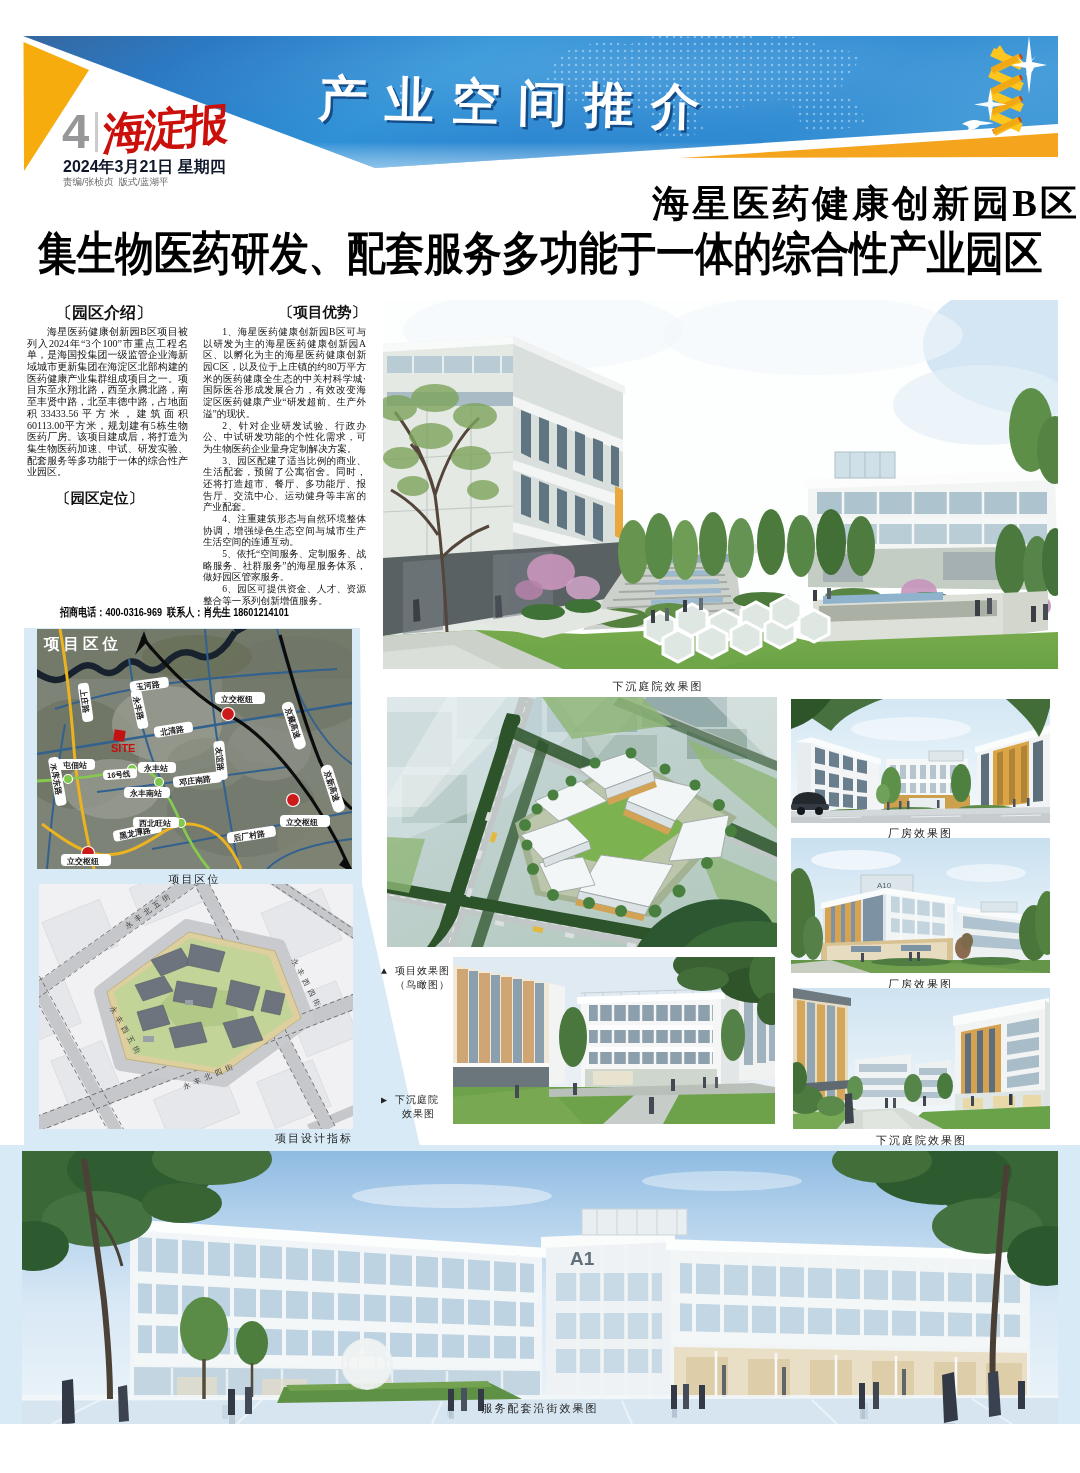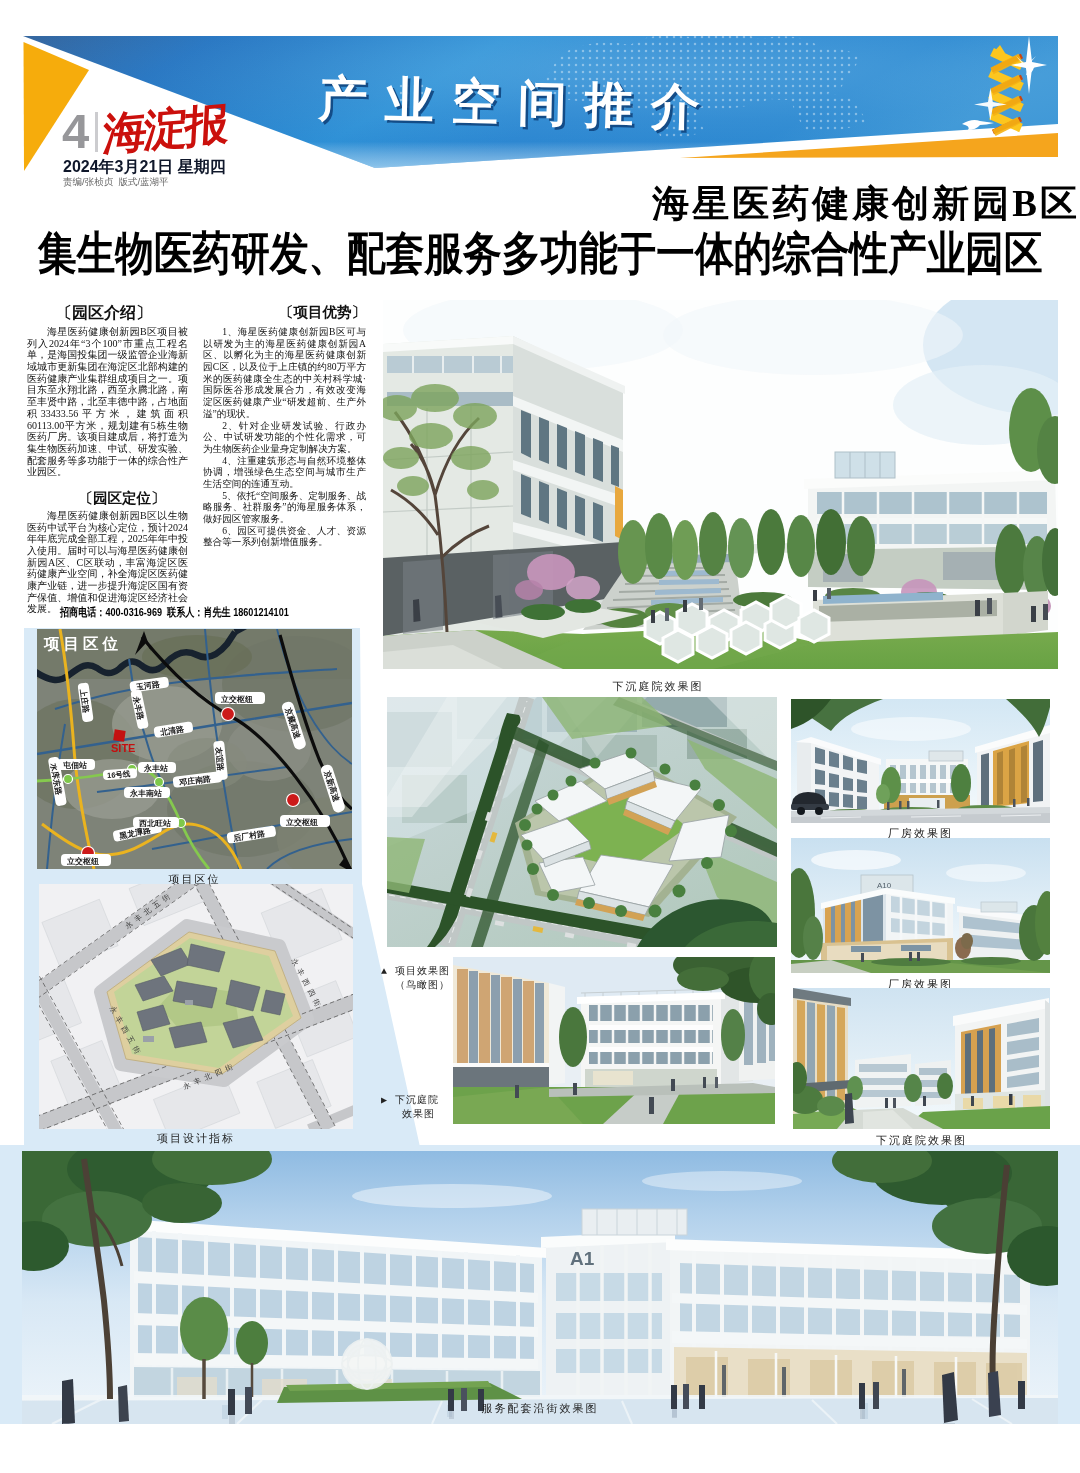--- a/index.html
+++ b/index.html
@@ -110,33 +110,33 @@
 <div class="abs" style="left:0;top:179px;width:1080px;text-align:right;font-family:'Liberation Serif',serif;font-size:37px;font-weight:bold;color:#000;letter-spacing:3px;">海星医药健康创新园B区</div>
 
 <div class="abs" style="left:38px;top:223px;font-size:46px;font-weight:900;color:#000;transform:scaleX(0.84);transform-origin:0 0;white-space:nowrap;letter-spacing:0;">集生物医药研发、配套服务多功能于一体的综合性产业园区</div>
 
 <div class="abs" style="left:27px;top:303px;width:161px;font-family:'Liberation Serif',serif;font-size:10px;line-height:11.68px;color:#111;text-align:justify;">
 
   <div style="font-size:16px;font-weight:bold;line-height:19px;text-align:left;padding-left:29px;letter-spacing:0;">〔园区介绍〕</div>
 
   <p style="margin:4px 0 12px 0;text-indent:2em;">海星医药健康创新园B区项目被列入2024年“3个100”市重点工程名单，是海国投集团一级监管企业海新域城市更新集团在海淀区北部构建的医药健康产业集群组成项目之一。项目东至永翔北路，西至永腾北路，南至丰贤中路，北至丰德中路，占地面积33433.56平方米，建筑面积60113.00平方米，规划建有5栋生物医药厂房。该项目建成后，将打造为集生物医药加速、中试、研发实验、配套服务等多功能于一体的综合性产业园区。</p>
 
-  <div style="font-size:14.5px;font-weight:bold;line-height:17px;margin-top:2px;text-align:center;padding-left:29px;">〔园区定位〕</div>
-
-  <p style="margin:3px 0 0 0;text-indent:2em;">海星医药健康创新园B区以生物医药中试平台为核心定位，预计2024年年底完成全部工程，2025年年中投入使用。届时可以与海星医药健康创新园A区、C区联动，丰富海淀区医药健康产业空间，补全海淀区医药健康产业链，进一步提升海淀区国有资产保值、增值和促进海淀区经济社会发展。</p>
+  <div style="font-size:14.5px;font-weight:bold;line-height:17px;margin-top:2px;text-align:left;padding-left:29px;">〔园区定位〕</div>
+
 </div>
 
 <div class="abs" style="left:203px;top:303px;width:163px;font-family:'Liberation Serif',serif;font-size:9.6px;line-height:11.68px;color:#111;text-align:justify;">
 
   <div style="font-size:14.5px;font-weight:bold;line-height:19px;text-align:right;padding-left:20px;">〔项目优势〕</div>
 
   <p style="margin:4px 0 0 0;text-indent:2em;">1、海星医药健康创新园B区可与以研发为主的海星医药健康创新园A区、以孵化为主的海星医药健康创新园C区，以及位于上庄镇的约80万平方米的医药健康全生态的中关村科学城·国际医谷形成发展合力，有效改变海淀区医药健康产业“研发超前、生产外溢”的现状。</p>
 
   <p style="margin:0;text-indent:2em;">2、针对企业研发试验、行政办公、中试研发功能的个性化需求，可为生物医药企业量身定制解决方案。</p>
 
+  <p style="margin:0;text-indent:2em;">3、园区配建了适当比例的商业、生活配套，预留了公寓宿舍。同时，还将打造超市、餐厅、多功能厅、报告厅、交流中心、运动健身等丰富的产业配套。</p>
 
   <p style="margin:0;text-indent:2em;">4、注重建筑形态与自然环境整体协调，增强绿色生态空间与城市生产生活空间的连通互动。</p>
 
   <p style="margin:0;text-indent:2em;">5、依托“空间服务、定制服务、战略服务、社群服务”的海星服务体系，做好园区管家服务。</p>
 
   <p style="margin:0;text-indent:2em;">6、园区可提供资金、人才、资源整合等一系列创新增值服务。</p>
 </div>
 
 <div class="abs" style="left:60px;top:605px;font-size:11.5px;font-weight:bold;color:#000;transform:scaleX(0.79);transform-origin:0 0;white-space:nowrap;">招商电话：400-0316-969&nbsp;&nbsp;联系人：肖先生&nbsp;18601214101</div>
 
@@ -361,21 +361,21 @@
 
     <g font-size="7.5" fill="#3a3a3a" font-family="Liberation Serif,serif" letter-spacing="4">
       <text x="82" y="34" transform="rotate(-36 102 30)">永丰北五街</text>
       <text x="233" y="68" transform="rotate(62 236 88)">永丰西四街</text>
       <text x="52" y="120" transform="rotate(60 58 138)">永丰西五街</text>
       <text x="142" y="196" transform="rotate(-23 167 193)">永丰北四街</text>
     </g>
   </g>
 </svg>
 
-<div class="abs cap" style="left:39px;top:1131px;width:314px;text-align:center;">项目设计指标</div>
+<div class="abs cap" style="left:39px;top:1131px;width:314px;text-align:right;">项目设计指标</div>
 
 <div class="abs cap" style="left:381px;top:965px;width:76px;font-size:10px;line-height:14px;letter-spacing:1px;">▲ 项目效果图<br>&nbsp;&nbsp;（鸟瞰图）</div>
 
 <div class="abs cap" style="left:381px;top:1094px;width:76px;font-size:10px;line-height:14px;letter-spacing:1px;">▶ 下沉庭院<br>&nbsp;&nbsp;&nbsp;效果图</div>
 
 <svg class="abs" style="left:383px;top:300px" width="675" height="369" viewBox="0 0 675 369">
   <defs>
     <clipPath id="p1c">
         <rect width="675" height="369"></rect>
       </clipPath>

